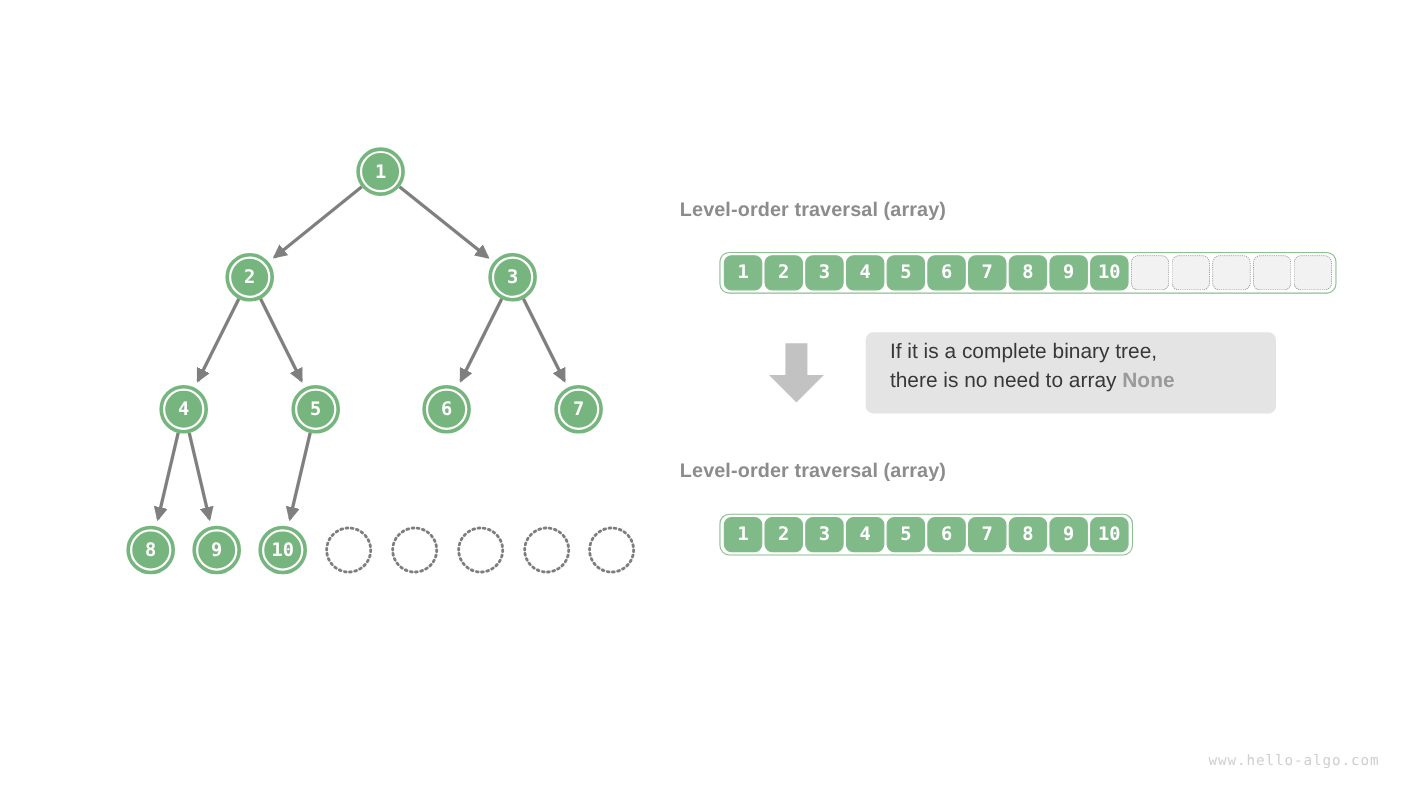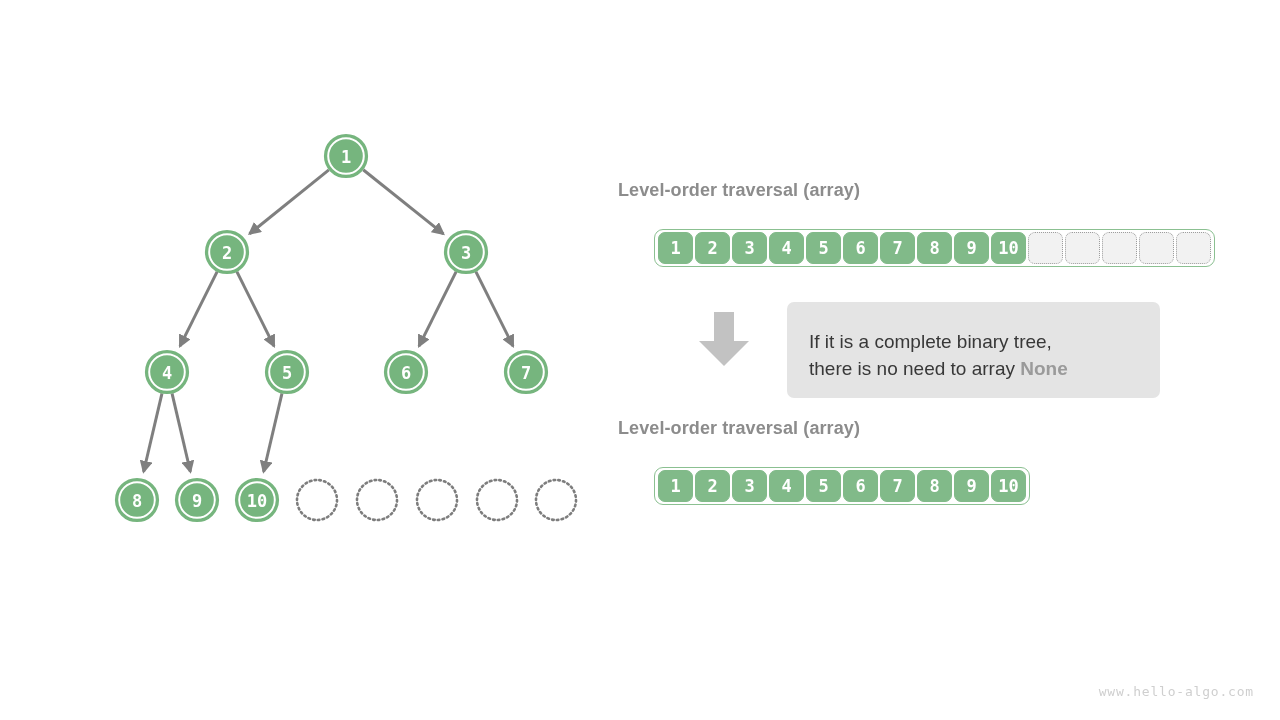--- a/index.html
+++ b/index.html
@@ -125,21 +125,21 @@
 
   
   #callout {
     position: absolute;
     left: 787px;
     top: 302px;
     width: 373px;
     box-sizing: border-box;
     background: #e4e4e4;
     border-radius: 7px;
-    padding: 26px 18px 16px 22px;
+    padding: 4px 18px 16px 22px;
   }
   #callout .line {
     color: #383838;
     font-size: 19px;
     line-height: 27px;
     white-space: nowrap;
   }
   #callout .none-word {
     color: #9a9a9a;
     font-weight: 700;

